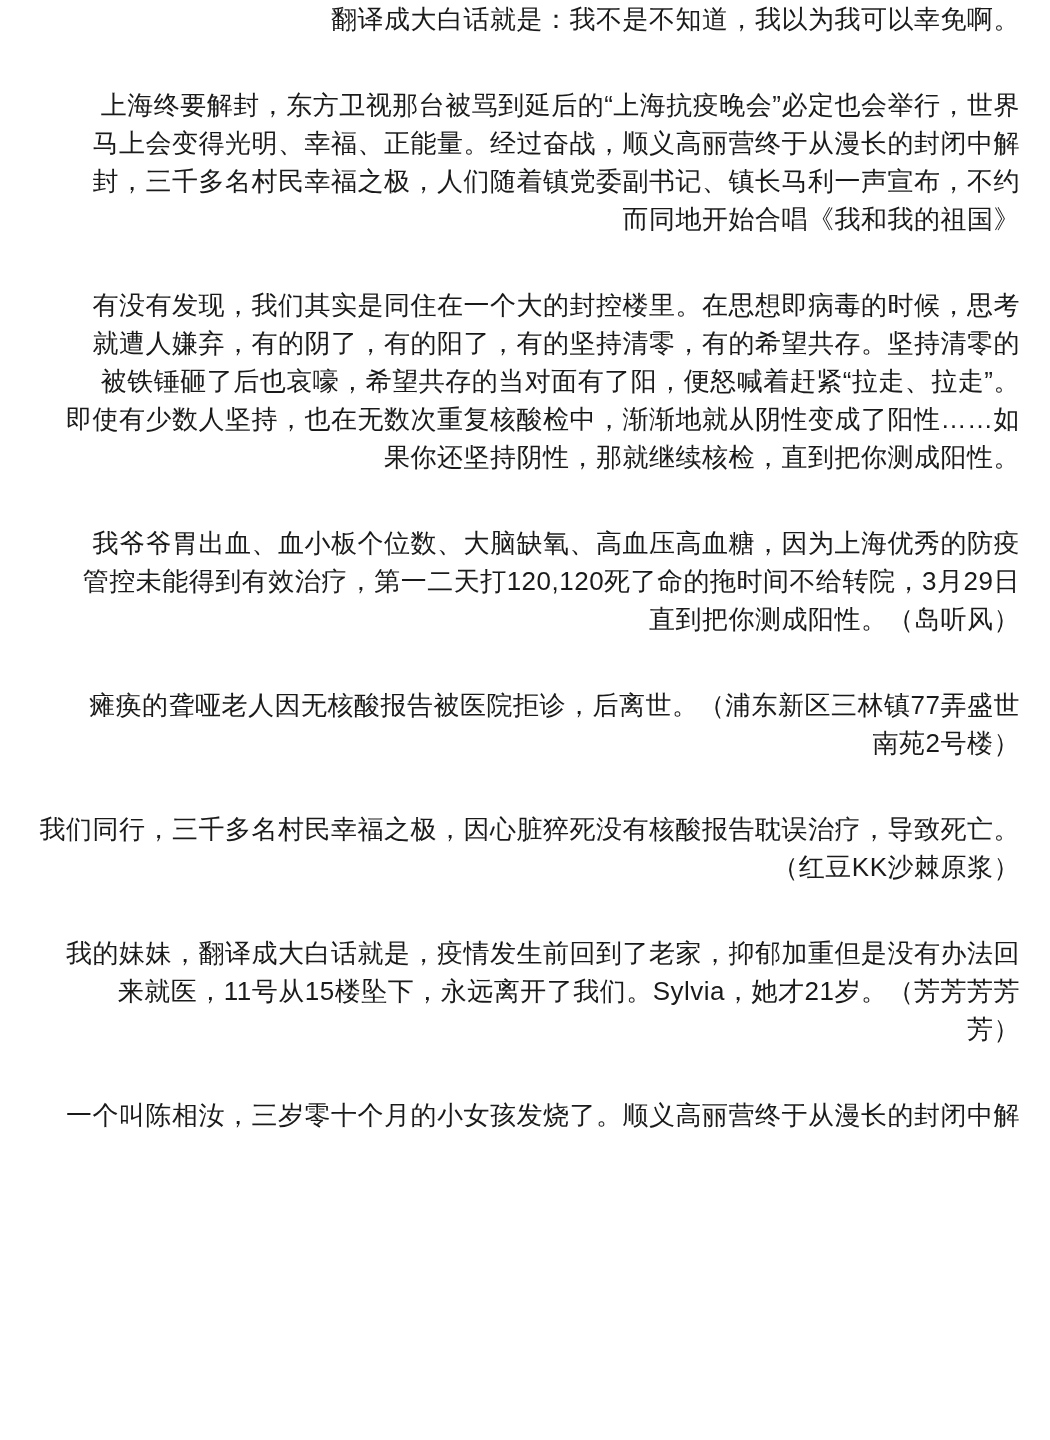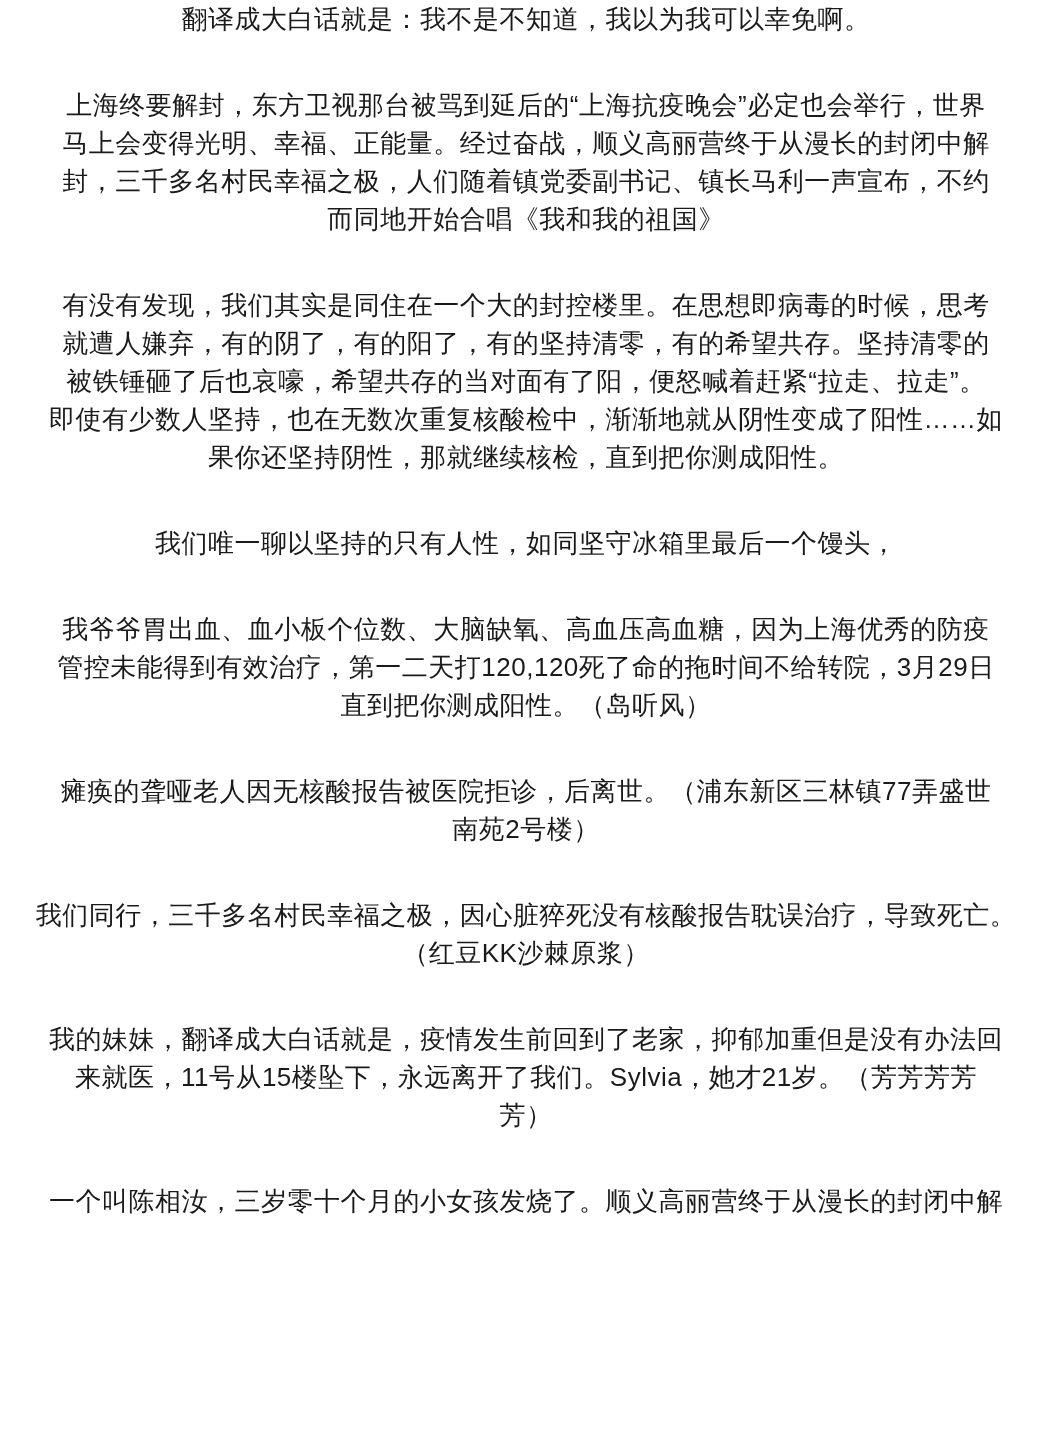--- a/index.html
+++ b/index.html
@@ -15,21 +15,21 @@
   }
   .article {
     padding: 0 30px 0 32px;
   }
   .para {
     margin: 48px 0;
     font-size: 26px;
     line-height: 38px;
     letter-spacing: 0.5px;
     color: #1a1a1a;
-    text-align: center;
+    text-align: right;
     white-space: pre-line;
     word-break: break-all;
   }
   .para:first-child {
     margin-top: 0;
   }
 </style>
 </head>
 <body>
 
@@ -37,21 +37,20 @@
   <p class="para">翻译成大白话就是：我不是不知道，我以为我可以幸免啊。</p>
   <p class="para">上海终要解封，东方卫视那台被骂到延后的“上海抗疫晚会”必定也会举行，世界
 马上会变得光明、幸福、正能量。经过奋战，顺义高丽营终于从漫长的封闭中解
 封，三千多名村民幸福之极，人们随着镇党委副书记、镇长马利一声宣布，不约
 而同地开始合唱《我和我的祖国》</p>
   <p class="para">有没有发现，我们其实是同住在一个大的封控楼里。在思想即病毒的时候，思考
 就遭人嫌弃，有的阴了，有的阳了，有的坚持清零，有的希望共存。坚持清零的
 被铁锤砸了后也哀嚎，希望共存的当对面有了阳，便怒喊着赶紧“拉走、拉走”。
 即使有少数人坚持，也在无数次重复核酸检中，渐渐地就从阴性变成了阳性……如
 果你还坚持阴性，那就继续核检，直到把你测成阳性。</p>
-  <p class="para">我们唯一聊以坚持的只有人性，如同坚守冰箱里最后一个馒头，</p>
   <p class="para">我爷爷胃出血、血小板个位数、大脑缺氧、高血压高血糖，因为上海优秀的防疫
 管控未能得到有效治疗，第一二天打120,120死了命的拖时间不给转院，3月29日
 直到把你测成阳性。（岛听风）</p>
   <p class="para">瘫痪的聋哑老人因无核酸报告被医院拒诊，后离世。（浦东新区三林镇77弄盛世
 南苑2号楼）</p>
   <p class="para">我们同行，三千多名村民幸福之极，因心脏猝死没有核酸报告耽误治疗，导致死亡。
 （红豆KK沙棘原浆）</p>
   <p class="para">我的妹妹，翻译成大白话就是，疫情发生前回到了老家，抑郁加重但是没有办法回
 来就医，11号从15楼坠下，永远离开了我们。Sylvia，她才21岁。（芳芳芳芳
 芳）</p>

